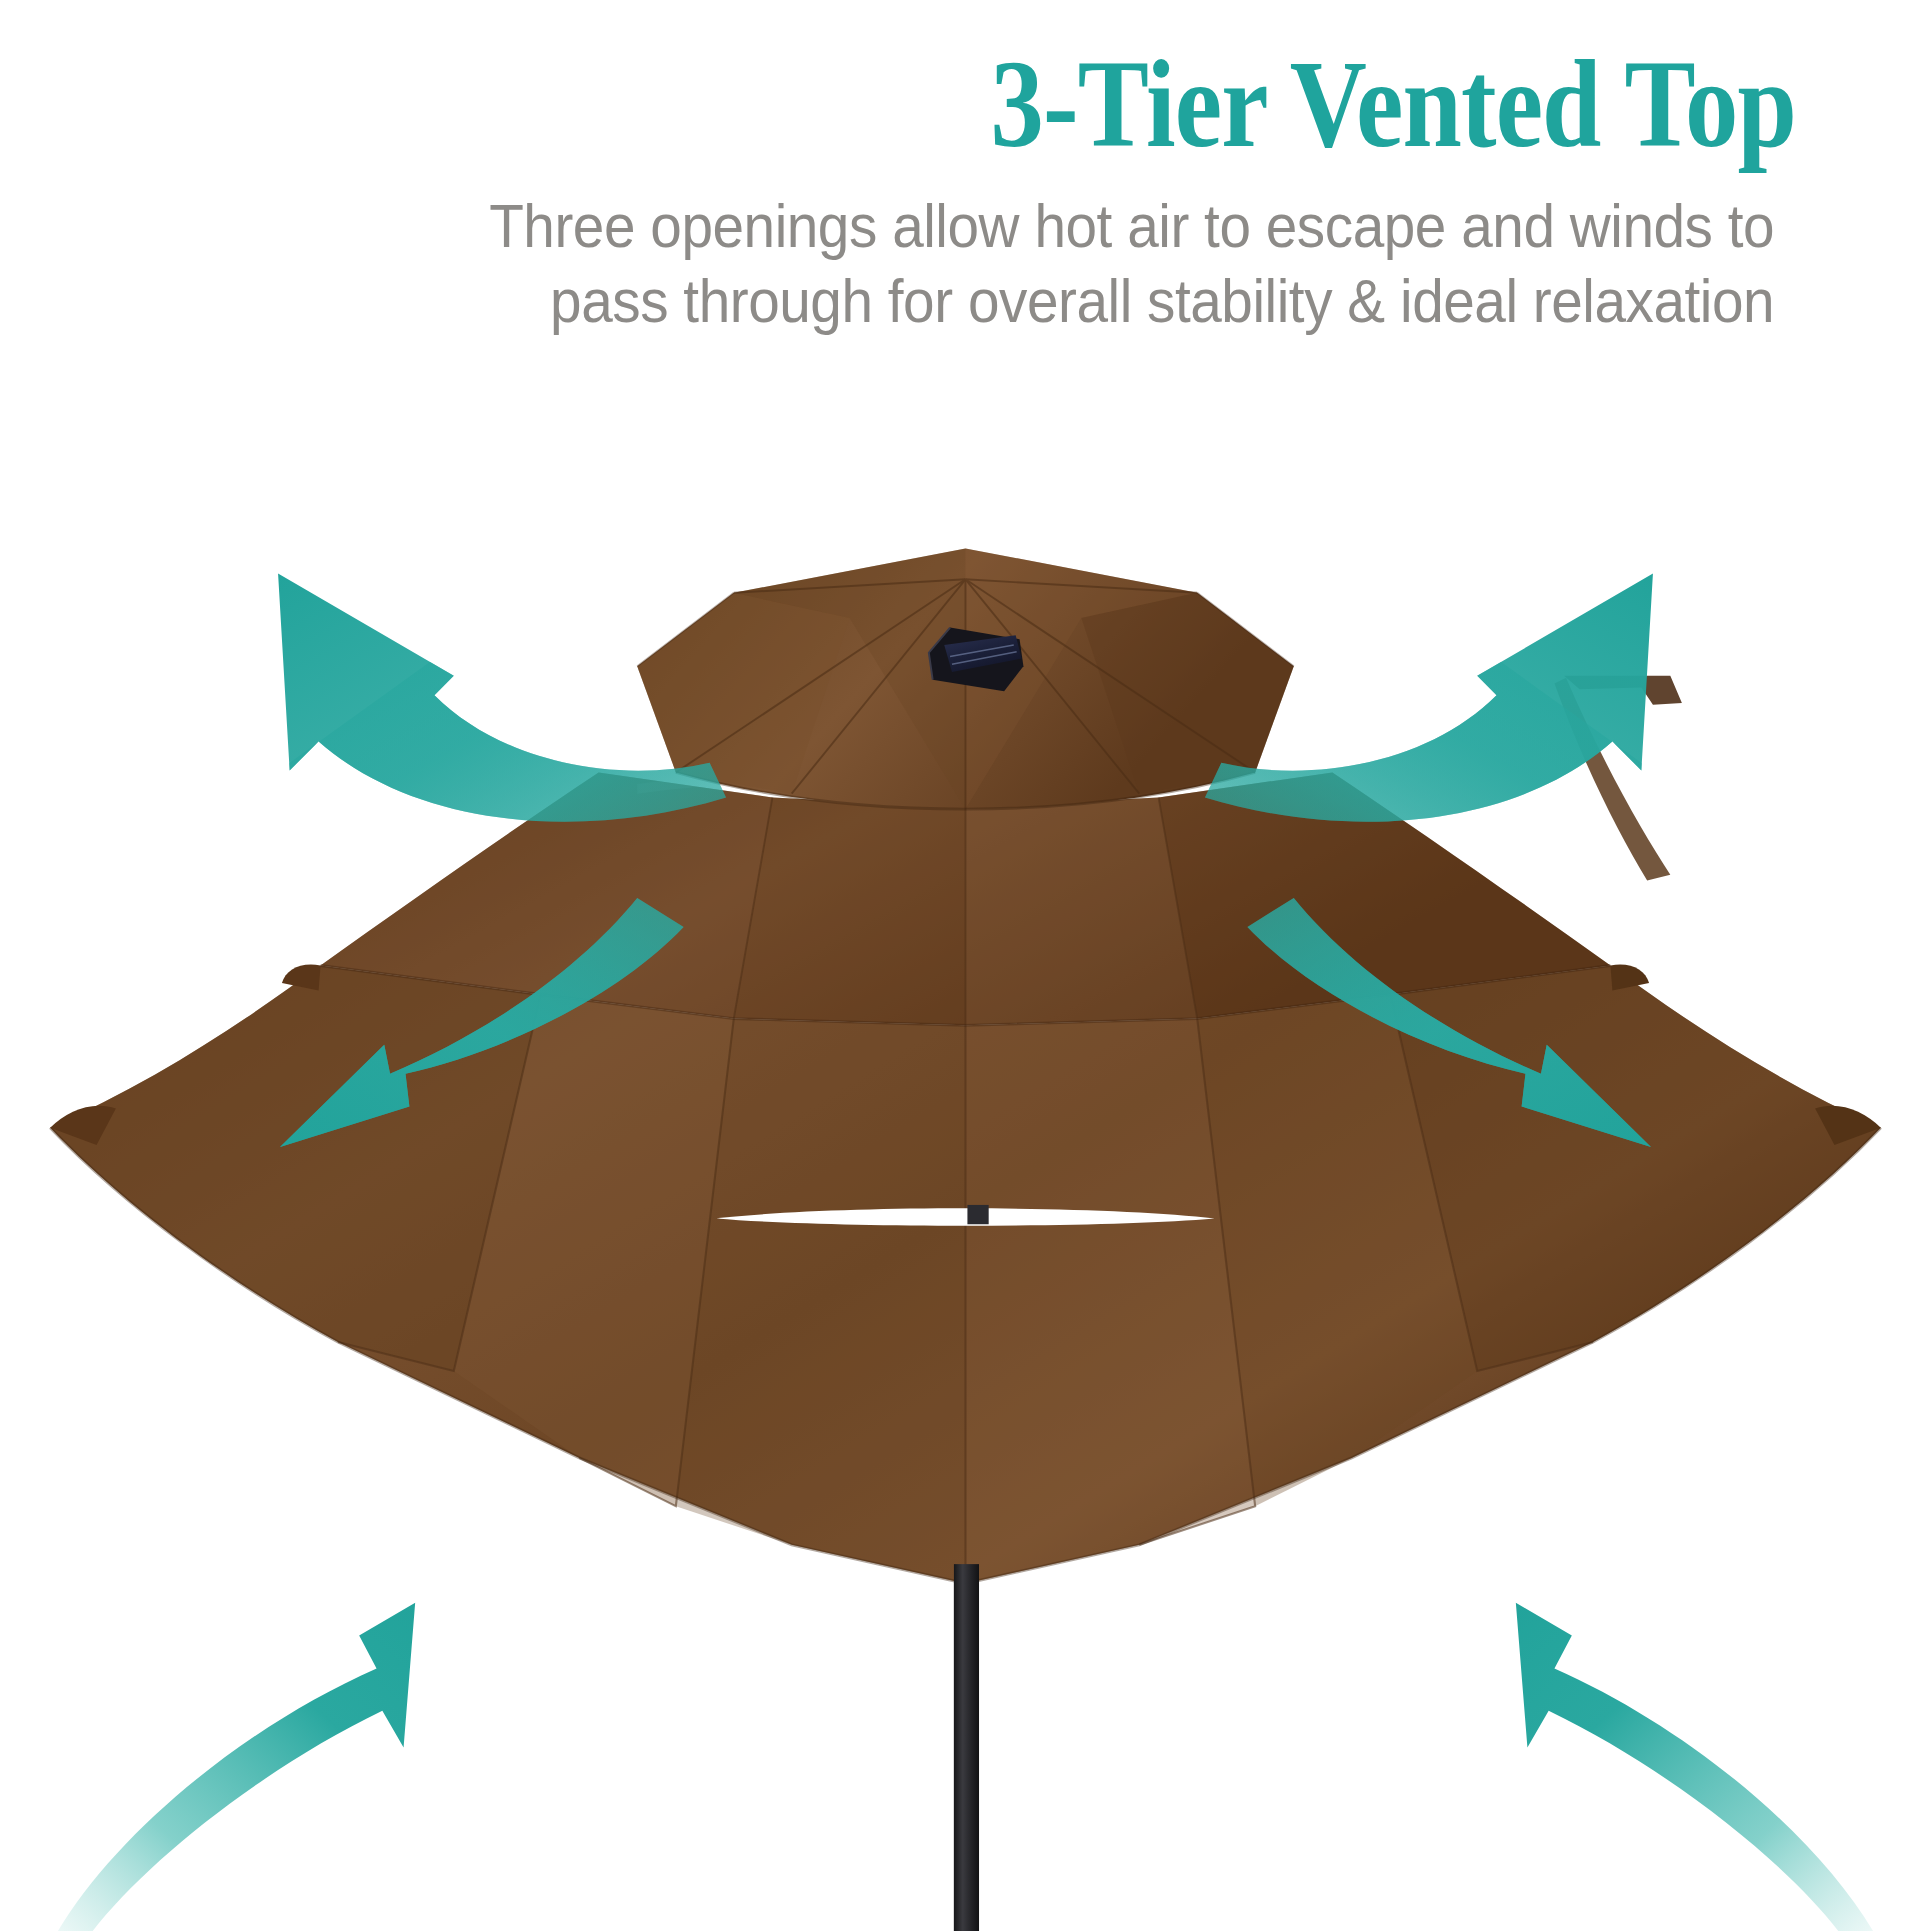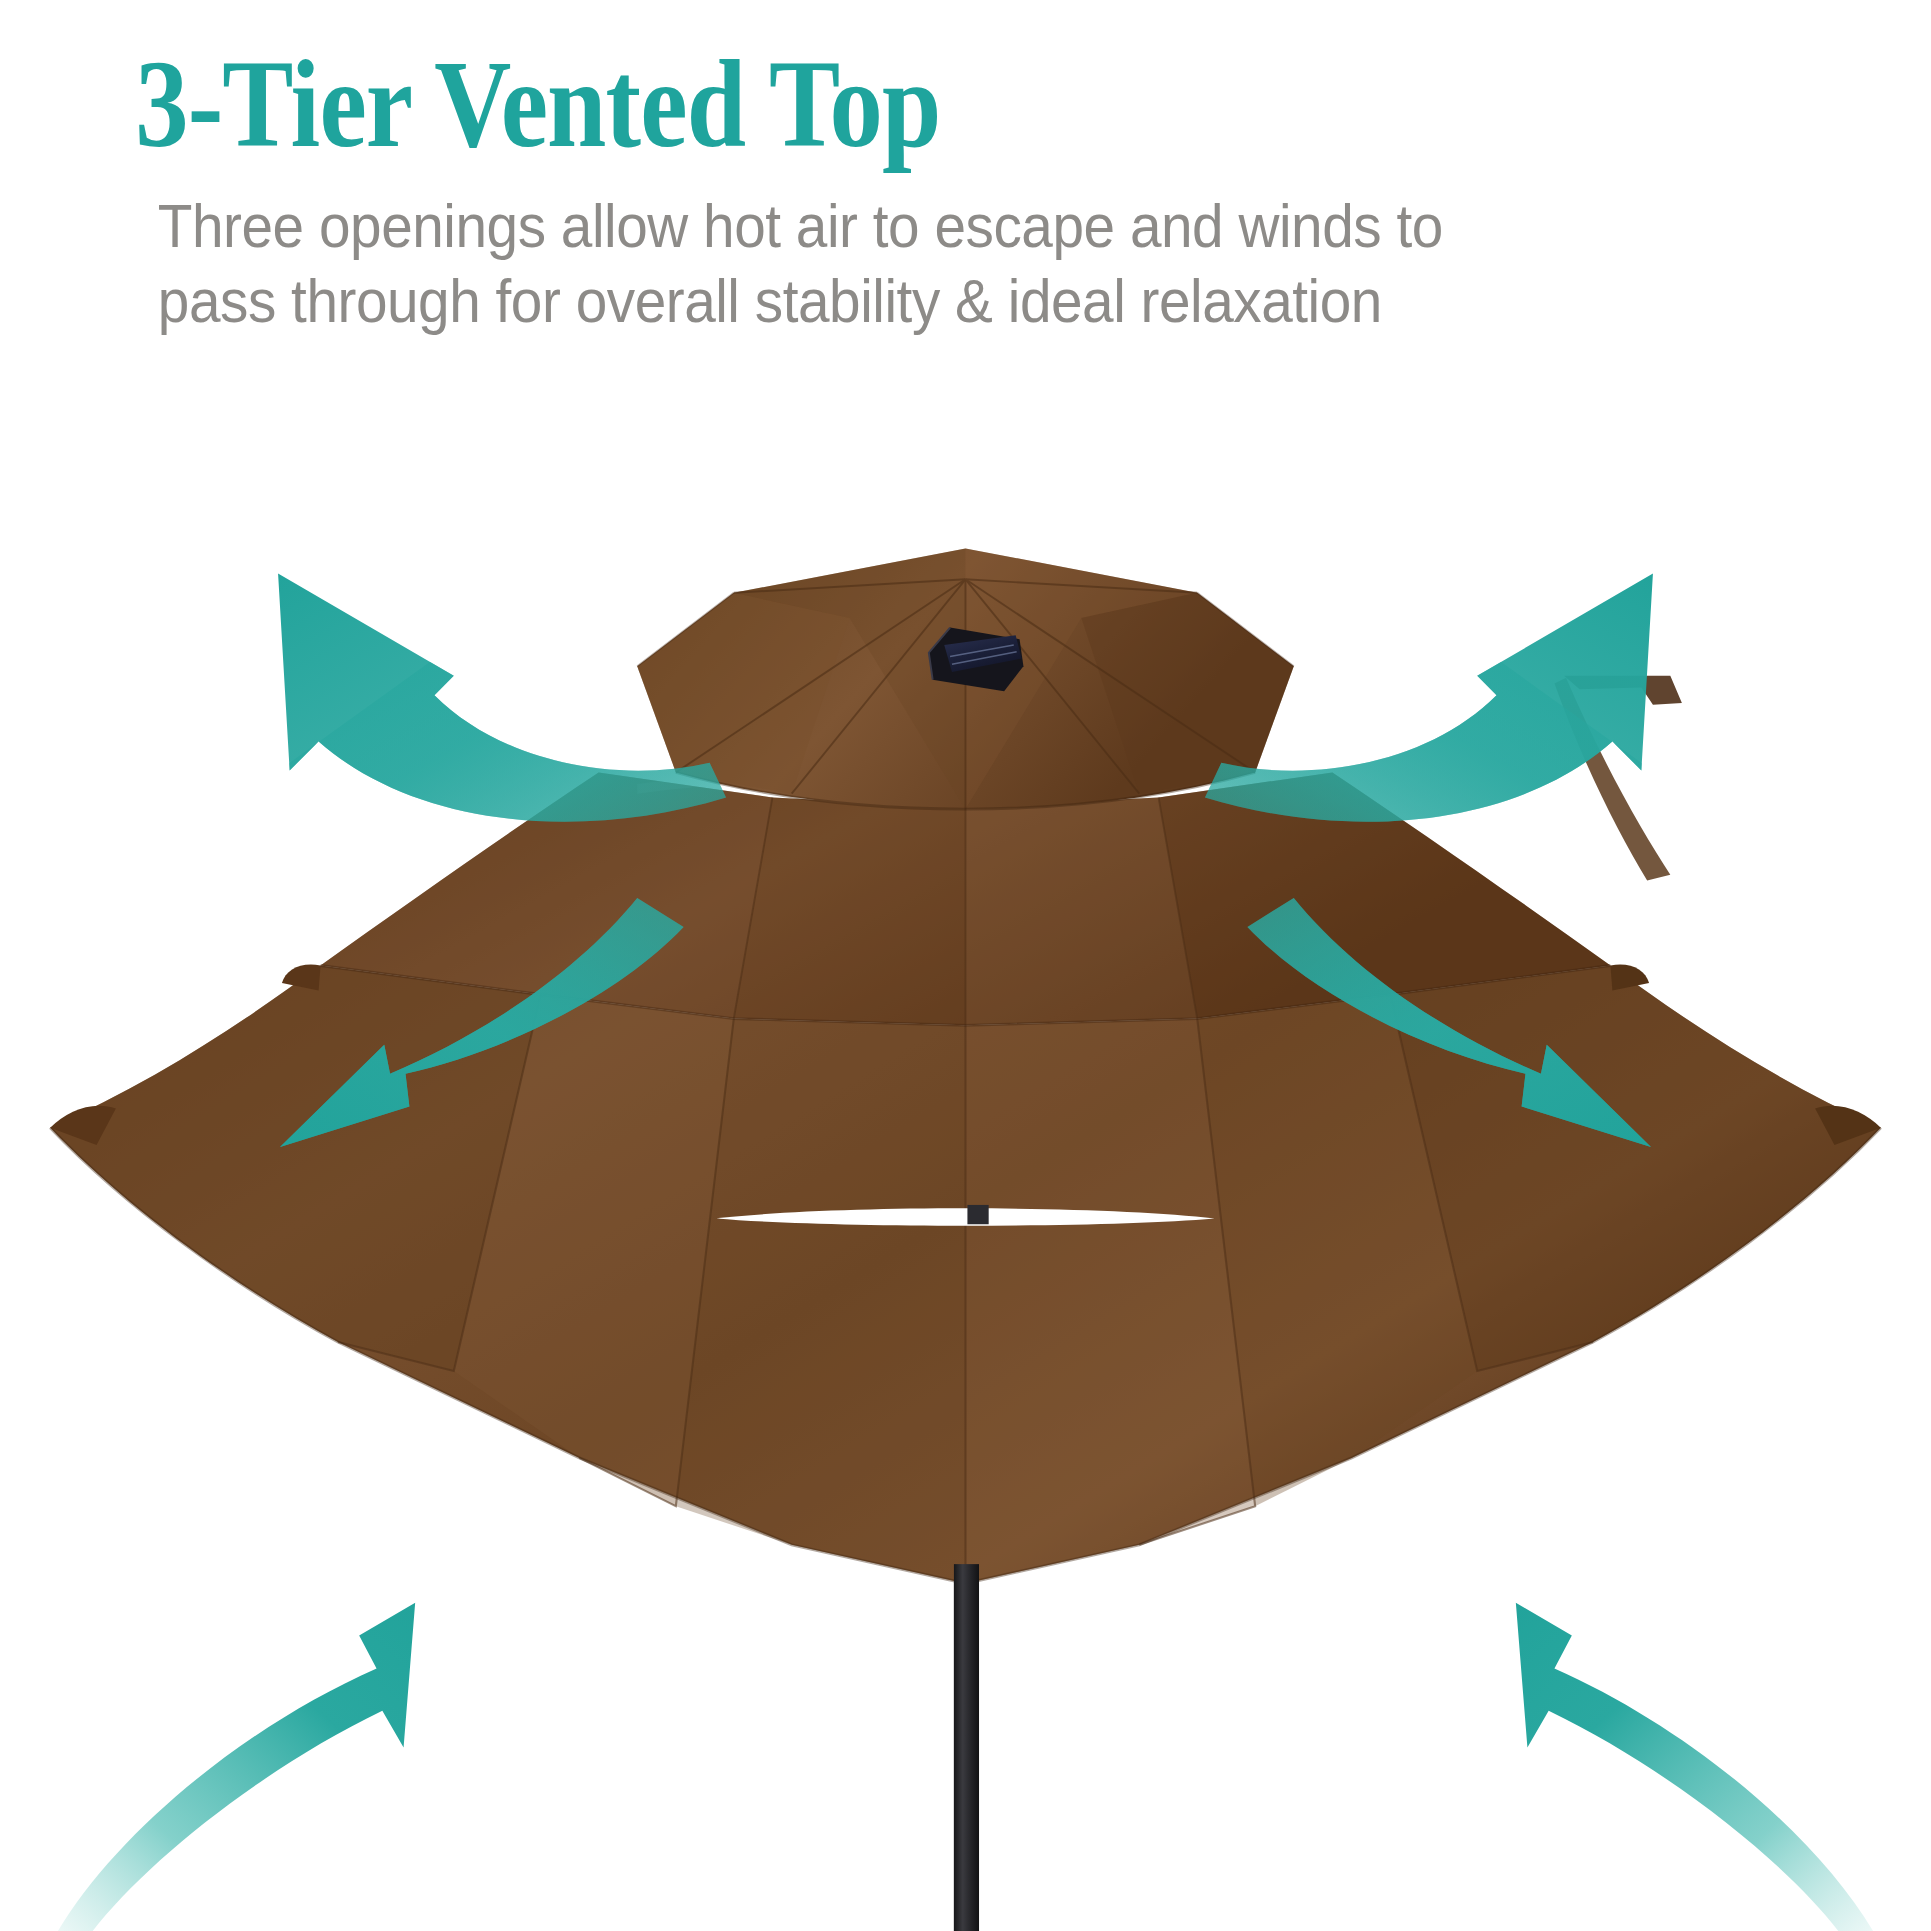--- a/index.html
+++ b/index.html
@@ -17,21 +17,21 @@
     background: #ffffff;
     overflow: hidden;
   }
 
   
   #header {
     position: absolute;
     top: 0;
     left: 0;
     width: 1931px;
-    text-align: left;
+    text-align: right;
     padding-top: 42px;
     box-sizing: border-box;
   }
   #title {
     font-family: "Liberation Serif", "DejaVu Serif", serif;
     font-weight: 700;
     font-size: 124px;
     line-height: 1.02;
     color: #1FA49D;
     letter-spacing: -1px;

